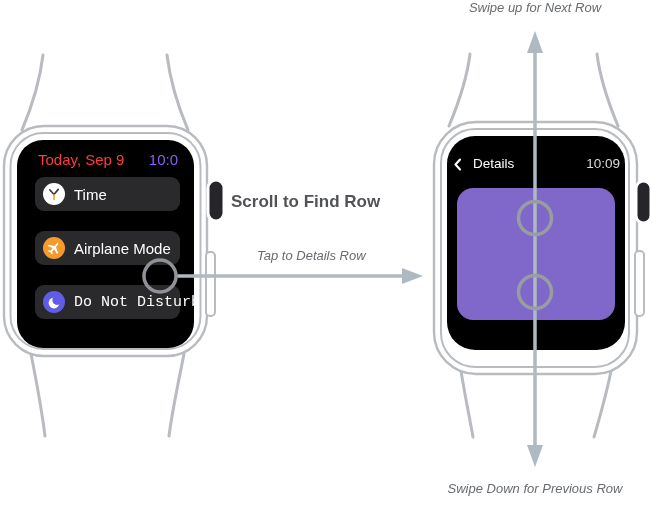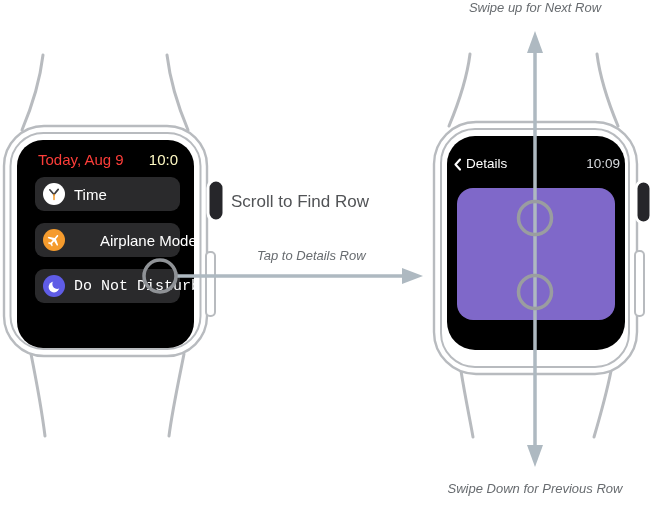--- a/index.html
+++ b/index.html
@@ -9,36 +9,36 @@
   }
   svg.layer{position:absolute;left:0;top:0;pointer-events:none}
   #bg-layer{z-index:0}
   #overlay-layer{z-index:3}
 
   .screen{position:absolute;background:#000;z-index:1}
   .screen.left{left:17px;top:140px;width:177px;height:208px;border-radius:26px}
   .screen.right{left:447px;top:136px;width:178px;height:214px;border-radius:28px}
 
   .status-date{position:absolute;left:21px;top:11px;font-size:15px;color:#fc3d39;white-space:nowrap}
-  .status-time{position:absolute;right:16px;top:11px;font-size:15px;color:#fef9c3}
+  .status-time{position:absolute;right:16px;top:11px;font-size:15px;color:#8b5cf6}
 
   .rows{position:absolute;left:18px;top:37px}
   .sw-row{width:145px;height:34px;border-radius:9px;background:#2a2a2c;display:flex;
-          align-items:center;padding-left:8px;box-sizing:border-box;margin-bottom:12px}
+          align-items:center;padding-left:8px;box-sizing:border-box;margin-bottom:20px}
   .row-icon{width:22px;height:22px;border-radius:50%;display:flex;align-items:center;
             justify-content:center;flex:0 0 22px;overflow:hidden}
   .row-label{margin-left:9px;font-size:15px;color:#ffffff;white-space:nowrap}
 
-  .rw-back{position:absolute;left:7px;top:20px;display:flex;align-items:flex-end;gap:5px;
+  .rw-back{position:absolute;left:7px;top:20px;display:flex;align-items:flex-end;gap:12px;
            color:#ffffff;font-size:13.5px}
   .rw-time{position:absolute;right:5px;top:20px;color:#d7dade;font-size:13.5px}
   .panel{position:absolute;left:10px;top:52px;width:158px;height:132px;border-radius:16px}
 
   .ann{position:absolute;color:#676b6f;font-size:13px;font-style:italic;z-index:4;white-space:nowrap}
-  .ann.bold{font-style:normal;font-weight:normal;font-size:17px;color:#515356}
+  .ann.bold{font-style:normal;font-weight:bold;font-size:17px;color:#515356}
   .ann.wrap{white-space:normal;text-align:center;line-height:16px}
 </style>
 </head>
 <body>
 
 <svg id="bg-layer" class="layer" width="653" height="516" viewBox="0 0 653 516">
   <g stroke="#b8bbbf" stroke-width="3" fill="none" stroke-linecap="round">
     <path d="M43 55 C 40 80 33 104 22 130"></path>
     <path d="M167 55 C 170 80 177 104 188 130"></path>
     <path d="M31 354 C 37 384 42 412 45 436"></path>
@@ -52,34 +52,34 @@
   <rect x="10.5" y="133" width="190" height="216" rx="33" fill="#fff" stroke="#b8bbbf" stroke-width="2"></rect>
   <rect x="434" y="122" width="203" height="252" rx="42" fill="#fff" stroke="#b8bbbf" stroke-width="2.4"></rect>
   <rect x="441" y="129" width="188" height="238" rx="34" fill="#fff" stroke="#b8bbbf" stroke-width="2"></rect>
   <rect x="206" y="252" width="9" height="64" rx="4" fill="#fff" stroke="#b8bbbf" stroke-width="2"></rect>
   <rect x="635" y="251" width="9" height="65" rx="4" fill="#fff" stroke="#b8bbbf" stroke-width="2"></rect>
   <rect x="208" y="180" width="16" height="41" rx="8" fill="#26262a" stroke="#ffffff" stroke-width="3"></rect>
   <rect x="636" y="181" width="15" height="42" rx="7.5" fill="#26262a" stroke="#ffffff" stroke-width="3"></rect>
 </svg>
 
 <div class="screen left">
-  <span class="status-date" style="color: rgb(252, 61, 57);">Today, Aug 9</span>
+  <span class="status-date" style="color: rgb(252, 61, 57);">Today, Sep 9</span>
   <span class="status-time">10:0</span>
   <div class="rows" id="rows">
       <div class="sw-row" style="background: rgb(42, 42, 44);">
         <span class="row-icon" style="background:#ffffff">
           <svg width="22" height="22" viewBox="0 0 22 22">
             <line x1="11" y1="11.5" x2="15.2" y2="6.4" stroke="#3c3c3e" stroke-width="1.7" stroke-linecap="round"></line>
             <line x1="11" y1="11.5" x2="6.8" y2="6.8" stroke="#3c3c3e" stroke-width="1.7" stroke-linecap="round"></line>
             <line x1="11" y1="11.5" x2="11" y2="16.6" stroke="#f59b2d" stroke-width="1.5" stroke-linecap="round"></line>
           </svg>
         </span>
         <span class="row-label">Time</span>
       </div>
-      <div class="sw-row" style="background: rgb(42, 42, 44); gap: 26px;">
+      <div class="sw-row" style="background: rgb(42, 42, 44);">
         <span class="row-icon" style="background:#f59b2d">
           <svg width="14" height="14" viewBox="0 0 14 14">
             <g transform="rotate(40 7 7)">
               <path d="M7 .8c.5 0 .9.4.9 1v3.2l5.3 3.1v1.4L7.9 7.9v3l1.7 1.3v1.1L7 12.6l-2.6.7v-1.1l1.7-1.3v-3L.8 9.5V8.1l5.3-3.1V1.8c0-.6.4-1 .9-1z" fill="#fff"></path>
             </g>
           </svg>
         </span>
         <span class="row-label">Airplane Mode</span>
       </div>
       <div class="sw-row" style="background: rgb(42, 42, 44); font-family: Liberation Mono, monospace;">

